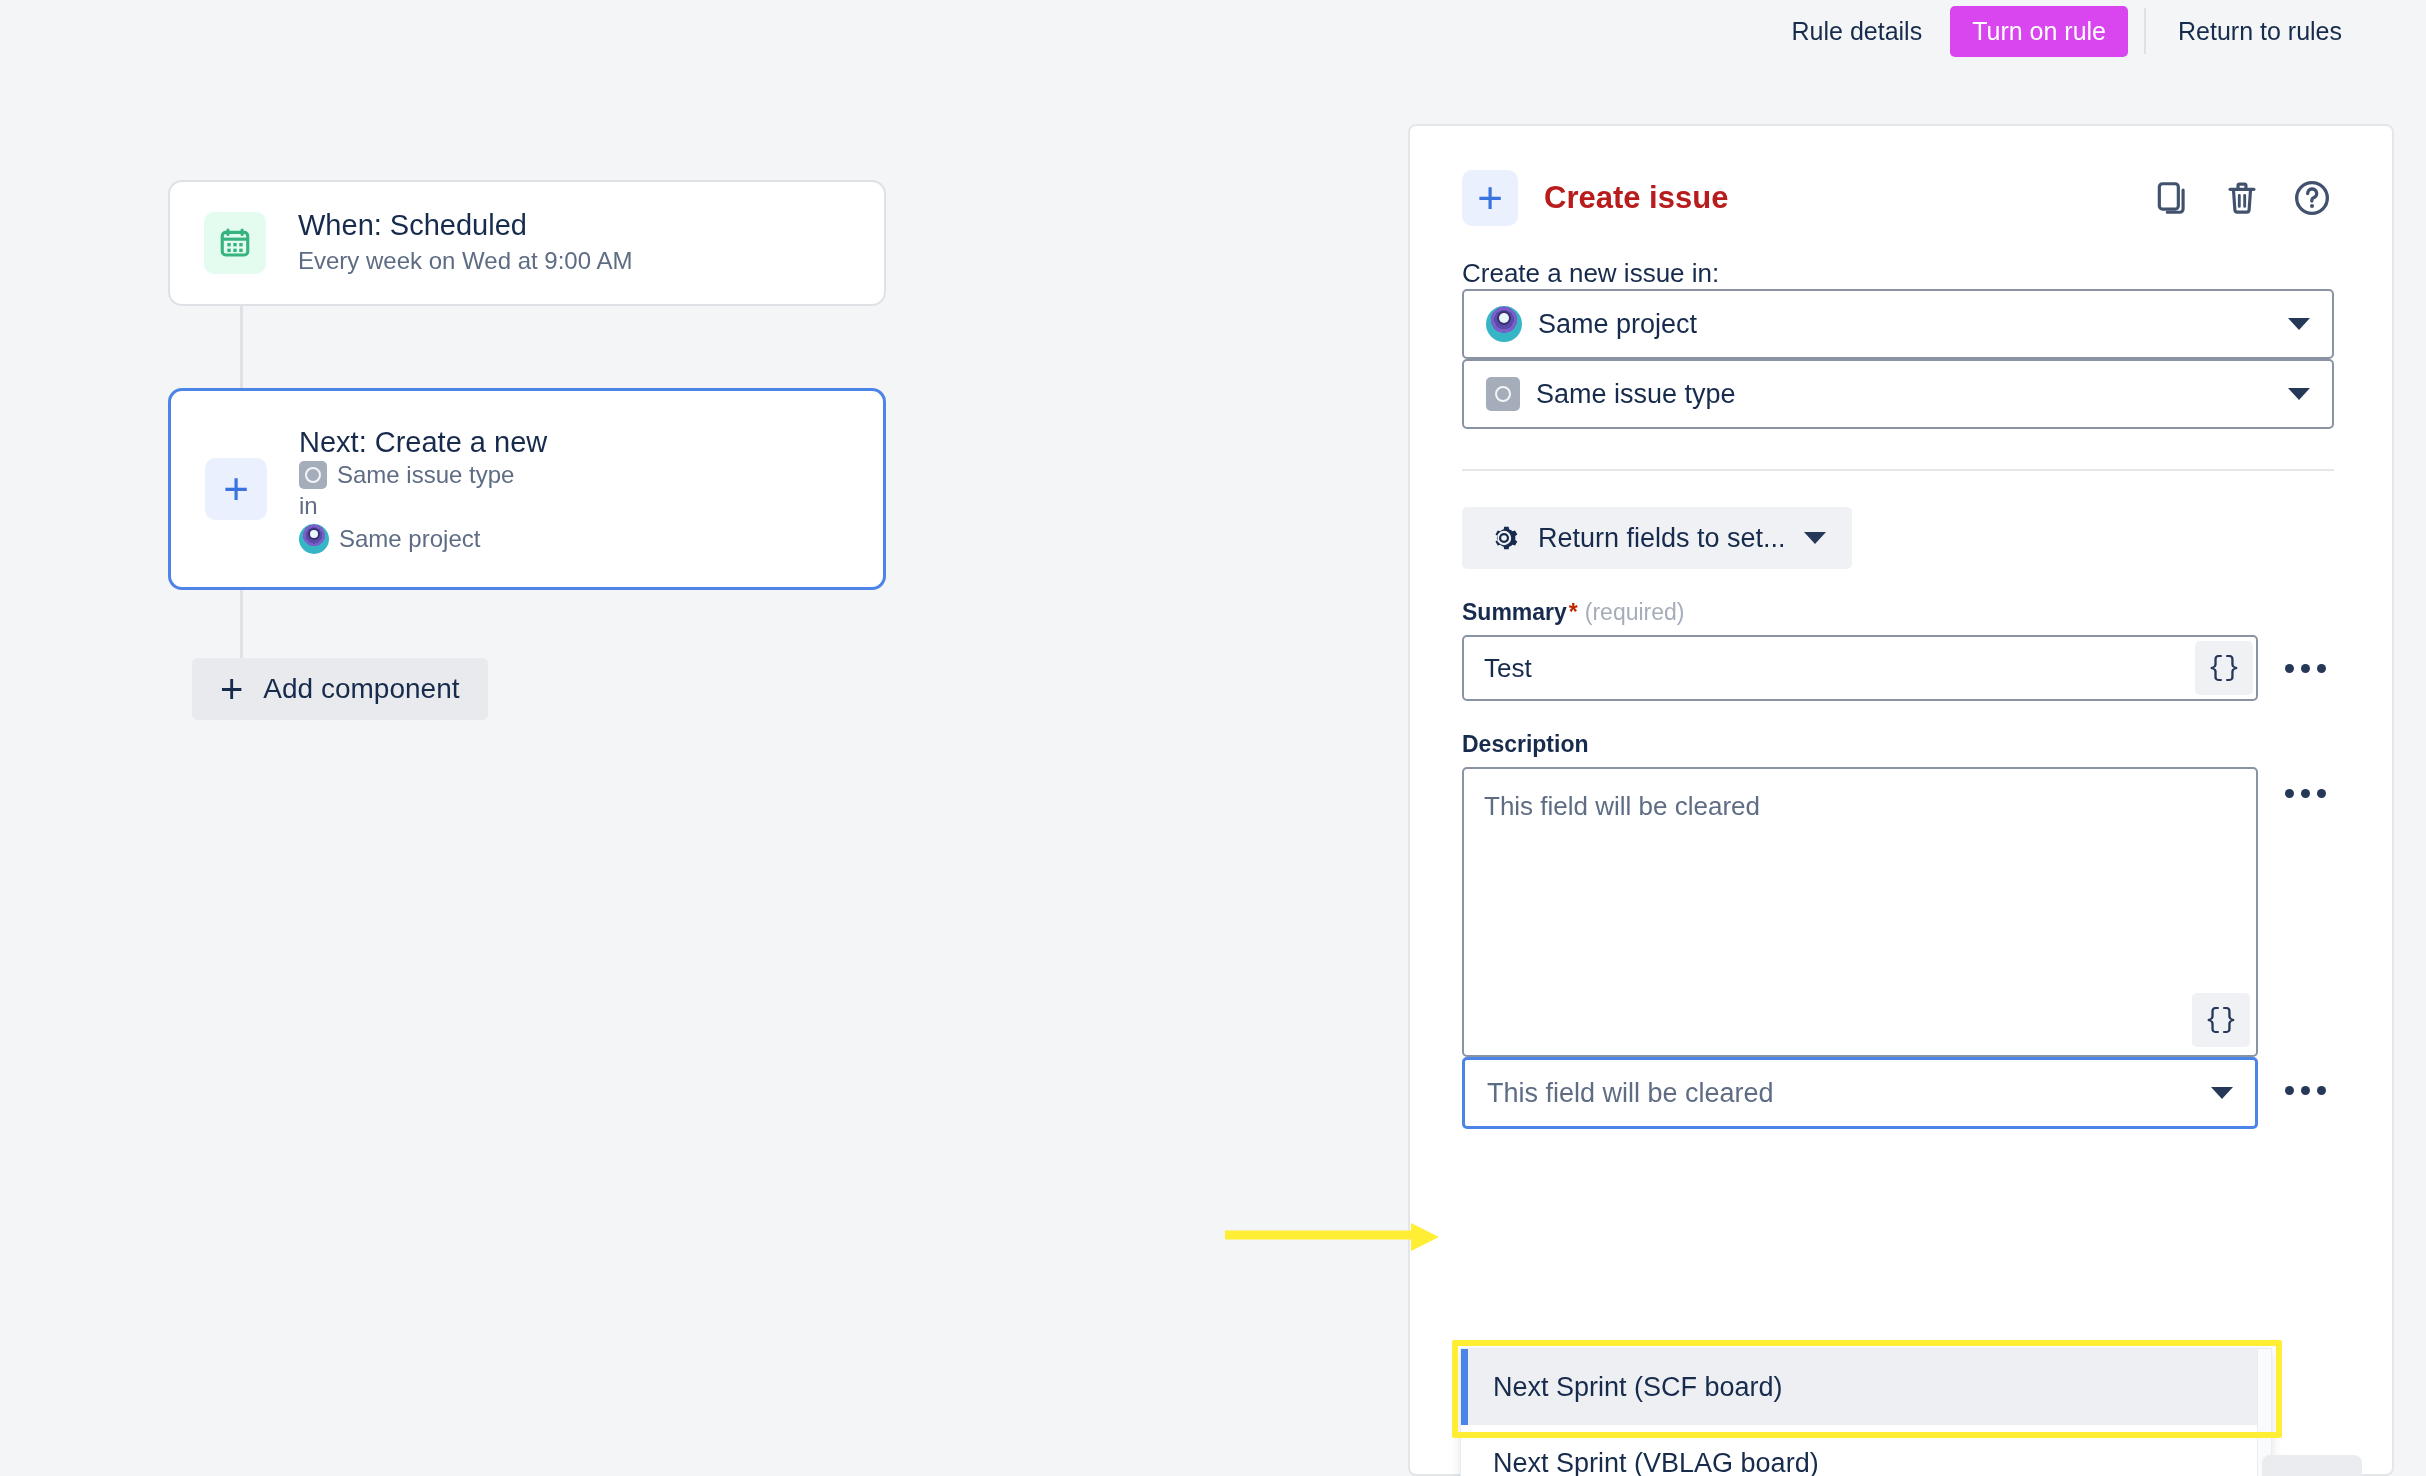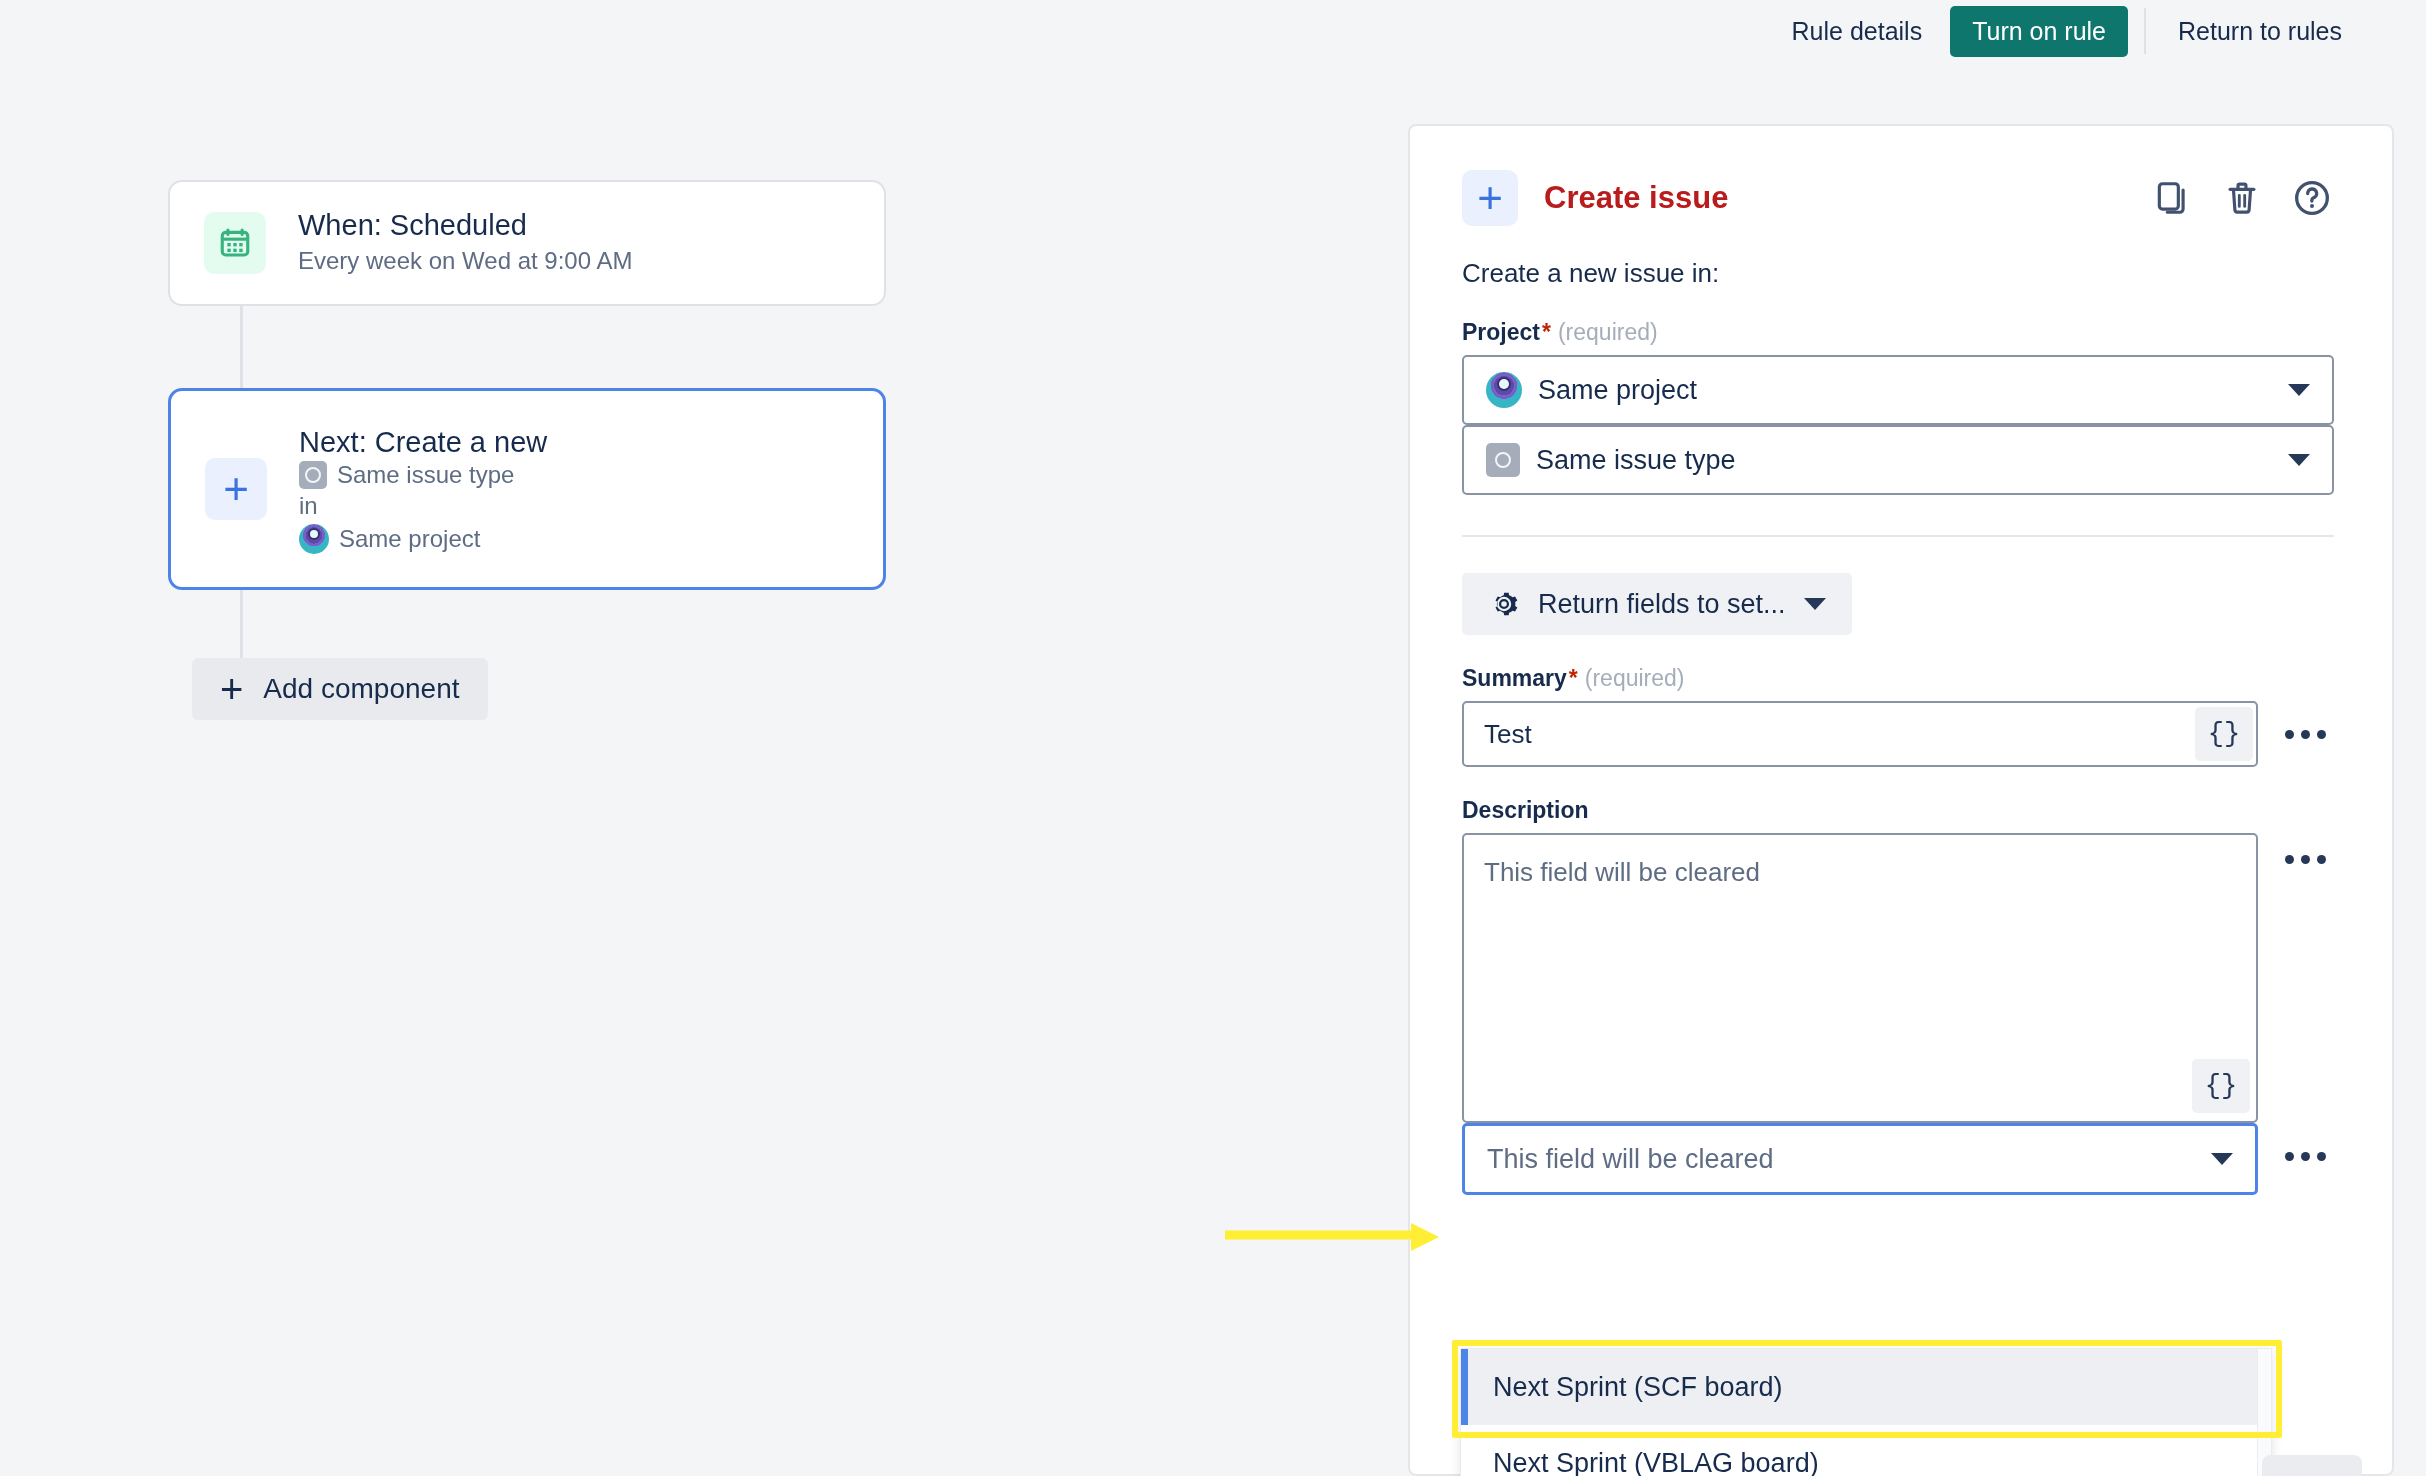--- a/index.html
+++ b/index.html
@@ -15,21 +15,21 @@
   .topbar {
     position: absolute; top: 0; left: 0; width: 2426px; height: 62px;
     display: flex; align-items: center; justify-content: flex-end;
     padding-right: 62px;
   }
   .topbar-link {
     font-size: 25px; color: #172B4D; font-weight: 400;
     padding: 0 22px; cursor: pointer; white-space: nowrap;
   }
   .btn-primary {
-    background: #0f766e; color: #fff; font-size: 25px; font-weight: 400;
+    background: #d946ef; color: #fff; font-size: 25px; font-weight: 400;
     border-radius: 5px; padding: 11px 22px; margin: 0 6px;
     cursor: pointer; white-space: nowrap;
   }
   .topbar-divider {
     width: 2px; height: 46px; background: #DFE1E6; margin: 0 10px;
   }
 
   
   .canvas { position: absolute; top: 8px; left: 0; width: 1400px; height: 1476px; }
 
@@ -296,23 +296,20 @@
               <path d="M9.4 9.3a2.7 2.7 0 1 1 3.4 2.6c-.6.2-.9.7-.9 1.3v.6" stroke="#42526E" stroke-width="2" stroke-linecap="round"></path>
               <circle cx="12" cy="16.8" r="1.2" fill="#42526E"></circle>
             </svg>
           </div>
         </div>
       </div>
 
       <div class="panel-lead">Create a new issue in:</div>
 
       
-      <span class="field-label">
-        <span>Project</span><span class="req-star">*</span><span class="req-word">(required)</span>
-      </span>
       <div class="select-box">
         <span class="project-avatar lg"></span>
         <span class="sel-text">Same project</span>
         <span class="chev"></span>
       </div>
 
       
       <div class="select-box">
         <span class="issuetype-chip" style="width:34px;height:34px;"></span>
         <span class="sel-text">Same issue type</span>

